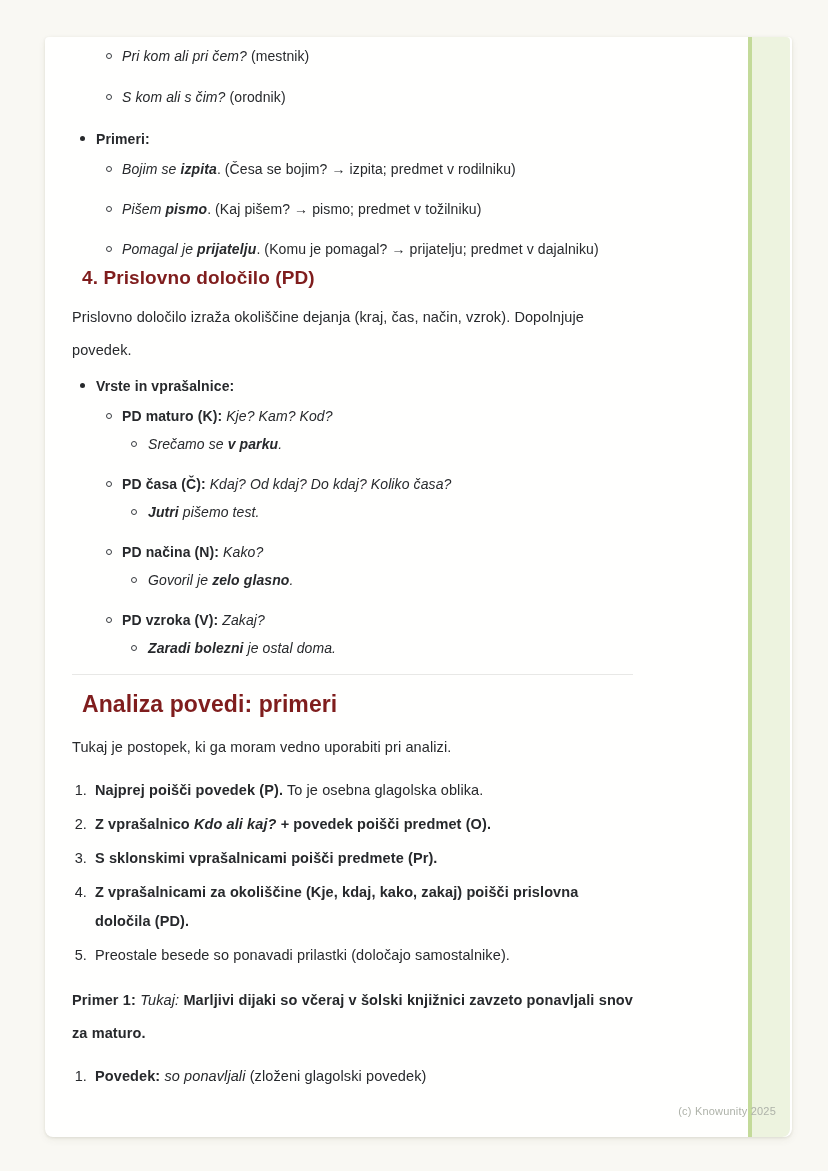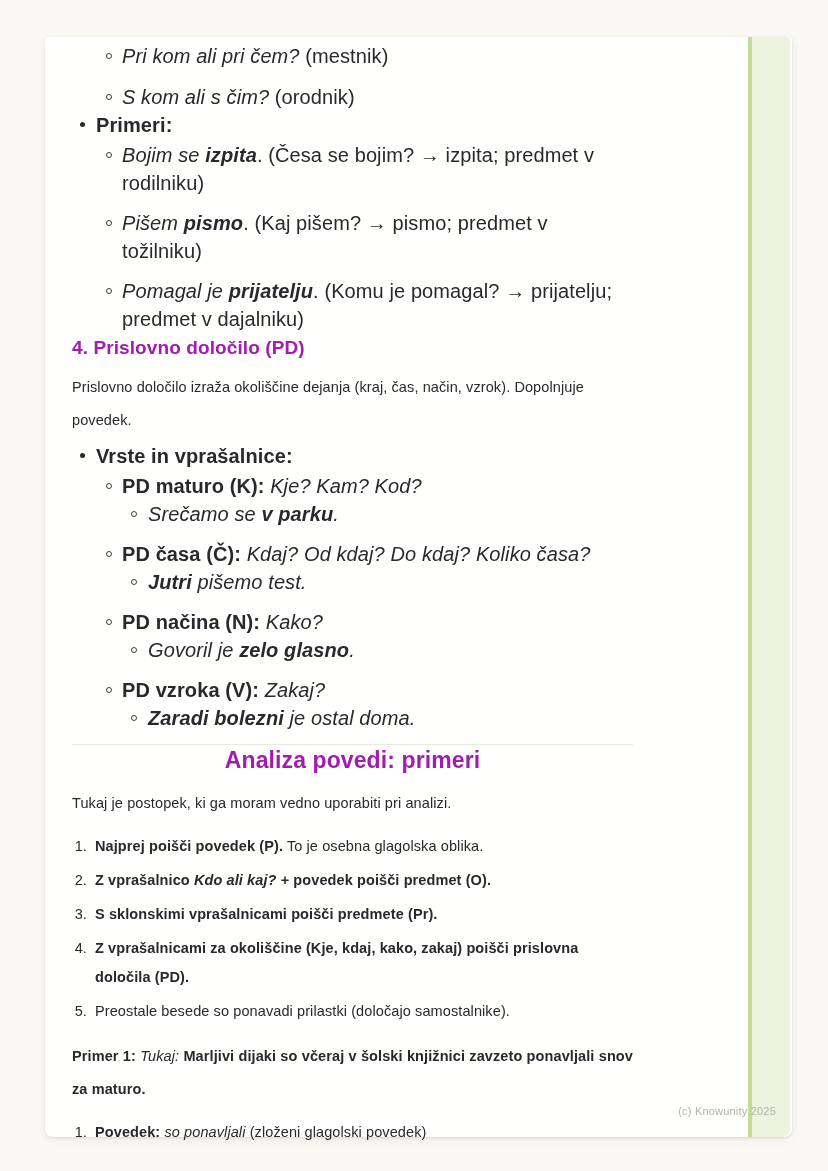--- a/index.html
+++ b/index.html
@@ -16,47 +16,47 @@
     box-shadow:0 1px 3px rgba(70,70,40,.12),0 3px 8px rgba(70,70,40,.06);
   }
   .band{
     position:absolute;top:0;bottom:0;right:2px;width:38px;z-index:1;
     background:#edf3df;border-left:4px solid #c3da99;
     border-radius:0 4px 8px 0;
   }
   .content{position:absolute;left:27px;top:5px;width:561px;z-index:2;}
 
   
-  .row{position:relative;font-size:20px;line-height:28px;letter-spacing:.1px;}
+  .row{position:relative;font-size:14px;line-height:28px;letter-spacing:.1px;}
   .l1{padding-left:24px;}
   .l2{padding-left:50px;}
   .l3{padding-left:76px;}
   .mark{position:absolute;top:11px;width:5px;height:5px;border-radius:50%;}
   .l1 .mark{left:8px;}
   .l2 .mark{left:34px;}
   .l3 .mark{left:59px;}
   .disc{background:#27292c;}
   .ring{width:4px;height:4px;border:1.6px solid #3a3d42;background:transparent;}
 
   .olrow{position:relative;padding-left:23px;font-size:14.5px;line-height:29px;letter-spacing:.1px;}
   .olrow .num{position:absolute;left:0;top:0;width:15px;text-align:right;}
 
   .it{font-style:italic;}
   .bd{font-weight:700;}
   .bi{font-weight:700;font-style:italic;}
 
-  h2,h3{margin:0;color:#a21caf;}
+  h2,h3{margin:10px;color:#7f1d1d;}
   h3{font-size:19px;line-height:26px;letter-spacing:.1px;}
-  h2{font-size:23px;line-height:30px;letter-spacing:.1px;text-align:center;}
+  h2{font-size:23px;line-height:30px;letter-spacing:.1px;}
 
   p{margin:0;font-size:14.5px;line-height:33px;letter-spacing:.1px;}
   .justify{text-align:justify;}
 
   hr{border:none;border-top:1px solid #e8e8e6;margin:0;}.mb2{margin-bottom:2px;}.mb5{margin-bottom:5px;}
-  .mb12{margin-bottom:12px;}.mb13{margin-bottom:13px;}.mb14{}
+  .mb12{margin-bottom:12px;}.mb13{margin-bottom:13px;}.mb14{margin-bottom:14px;}
   .mt2{margin-top:2px;}.mt9{margin-top:5px;}.mt10{margin-top:10px;}
   .mt12{margin-top:12px;}.mt14{margin-top:14px;}
   .wlimit{max-width:520px;}
 
   .footer{
     position:absolute;right:16px;bottom:20px;z-index:3;
     font-size:11px;color:#aeb2a9;letter-spacing:.2px;
   }
 </style>
 </head>

